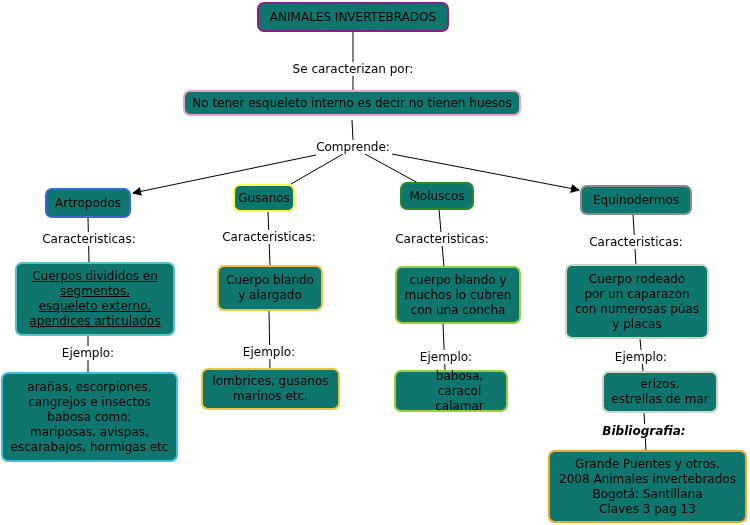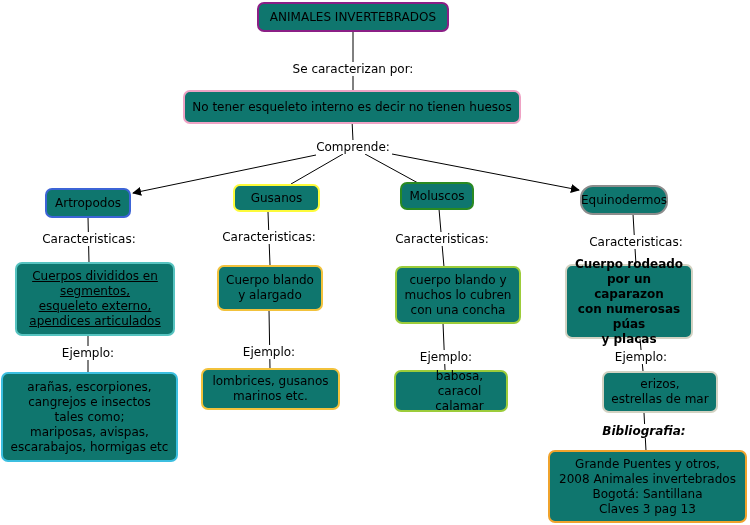--- a/index.html
+++ b/index.html
@@ -44,56 +44,56 @@
   <line x1="443" y1="323" x2="445" y2="370" stroke="#000" stroke-width="1"></line>
 
   <line x1="633" y1="214" x2="636" y2="265" stroke="#000" stroke-width="1"></line>
   <line x1="640" y1="339" x2="643" y2="371" stroke="#000" stroke-width="1"></line>
   <line x1="644" y1="413" x2="646" y2="451" stroke="#000" stroke-width="1"></line>
 </svg>
 
 <div class="node" style="left:257px;top:2px;width:192px;height:30px;border-color:#8b1f86;">ANIMALES INVERTEBRADOS</div>
 <div class="lbl" style="left:353px;top:62px;">Se caracterizan por:</div>
 
-<div class="node" style="left:183px;top:90px;width:338px;height:34px;border-color:#eea2c4;">No tener esqueleto interno es decir no tienen huesos</div>
+<div class="node" style="left:183px;top:90px;width:338px;height:26px;border-color:#eea2c4;">No tener esqueleto interno es decir no tienen huesos</div>
 <div class="lbl" style="left:353px;top:140px;">Comprende:</div>
 
 <div class="node" style="left:45px;top:188px;width:86px;height:30px;border-color:#3c64d6;">Artropodos</div>
 <div class="lbl" style="left:89px;top:232px;">Caracteristicas:</div>
 <div class="node" style="left:15px;top:262px;width:160px;height:74px;border-color:#56c3c0;text-decoration:underline;">Cuerpos divididos en
 segmentos,
 esqueleto externo,
 apendices articulados</div>
 <div class="lbl" style="left:88px;top:346px;">Ejemplo:</div>
 <div class="node" style="left:1px;top:372px;width:177px;height:90px;border-color:#3cbfe0;">arañas, escorpiones,
 cangrejos e insectos
-tales como;
+babosa como;
 mariposas, avispas,
 escarabajos, hormigas etc</div>
 
-<div class="node" style="left:233px;top:184px;width:87px;height:28px;border-color:#fdfb3a;">Gusanos</div>
+<div class="node" style="left:233px;top:184px;width:62px;height:28px;border-color:#fdfb3a;">Gusanos</div>
 <div class="lbl" style="left:269px;top:230px;">Caracteristicas:</div>
 <div class="node" style="left:217px;top:265px;width:106px;height:46px;border-color:#f2c23c;">Cuerpo blando
 y alargado</div>
 <div class="lbl" style="left:269px;top:345px;">Ejemplo:</div>
 <div class="node" style="left:201px;top:368px;width:139px;height:42px;border-color:#f2c23c;">lombrices, gusanos
 marinos etc.</div>
 
 <div class="node" style="left:400px;top:182px;width:74px;height:28px;border-color:#2a8a22;">Moluscos</div>
 <div class="lbl" style="left:442px;top:232px;">Caracteristicas:</div>
 <div class="node" style="left:395px;top:266px;width:126px;height:58px;border-color:#9ccc3a;">cuerpo blando y
 muchos lo cubren
 con una concha</div>
 <div class="lbl" style="left:446px;top:350px;">Ejemplo:</div>
 <div class="node" style="left:394px;top:370px;width:114px;height:42px;border-color:#9ccc3a;padding-left:21px;">babosa, caracol
 calamar</div>
 
-<div class="node" style="left:580px;top:185px;width:88px;height:30px;border-color:#8c8c8c;border-radius:13px;">Equinodermos</div>
+<div class="node" style="left:580px;top:185px;width:112px;height:30px;border-color:#8c8c8c;">Equinodermos</div>
 <div class="lbl" style="left:636px;top:235px;">Caracteristicas:</div>
-<div class="node" style="left:565px;top:264px;width:128px;height:75px;border-color:#d2d2c2;font-weight:bold;">Cuerpo rodeado
+<div class="node" style="left:565px;top:264px;width:144px;height:75px;border-color:#d2d2c2;">Cuerpo rodeado
 por un caparazon
 con numerosas púas
 y placas</div>
 <div class="lbl" style="left:641px;top:350px;">Ejemplo:</div>
 <div class="node" style="left:585px;top:371px;width:116px;height:42px;border-color:#d2d2c2;margin-left:17px;">erizos,
 estrellas de mar</div>
 <div class="lbl bold" style="left:644px;top:424px;">Bibliografia:</div>
 <div class="node" style="left:548px;top:450px;width:199px;height:73px;border-color:#f0a32c;">Grande Puentes y otros,
 2008 Animales invertebrados
 Bogotá: Santillana

